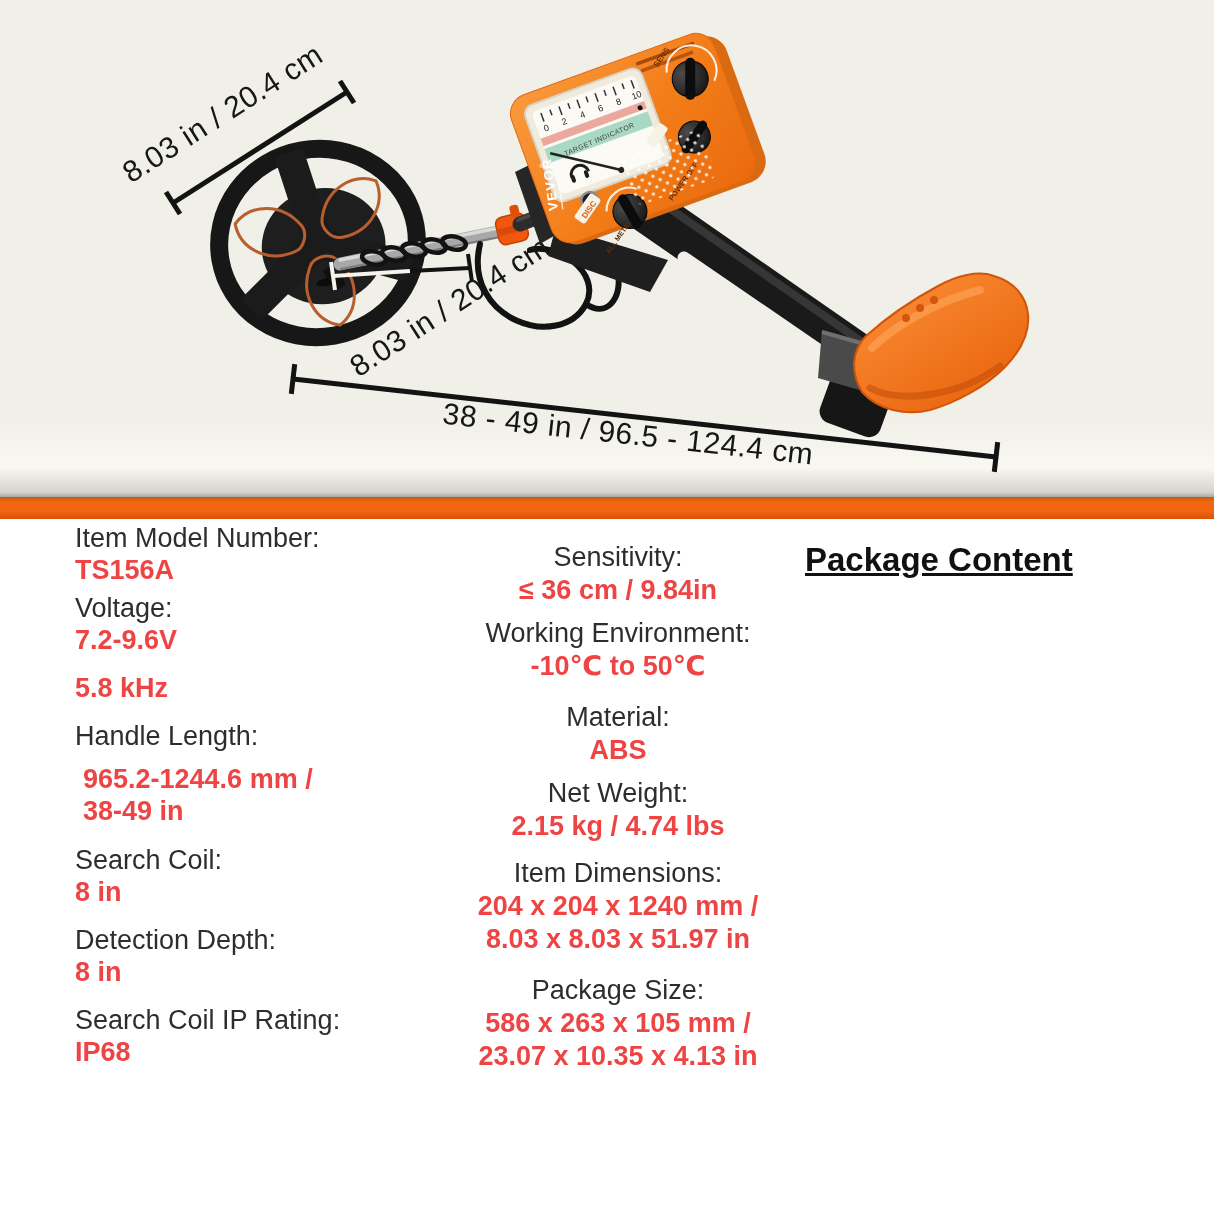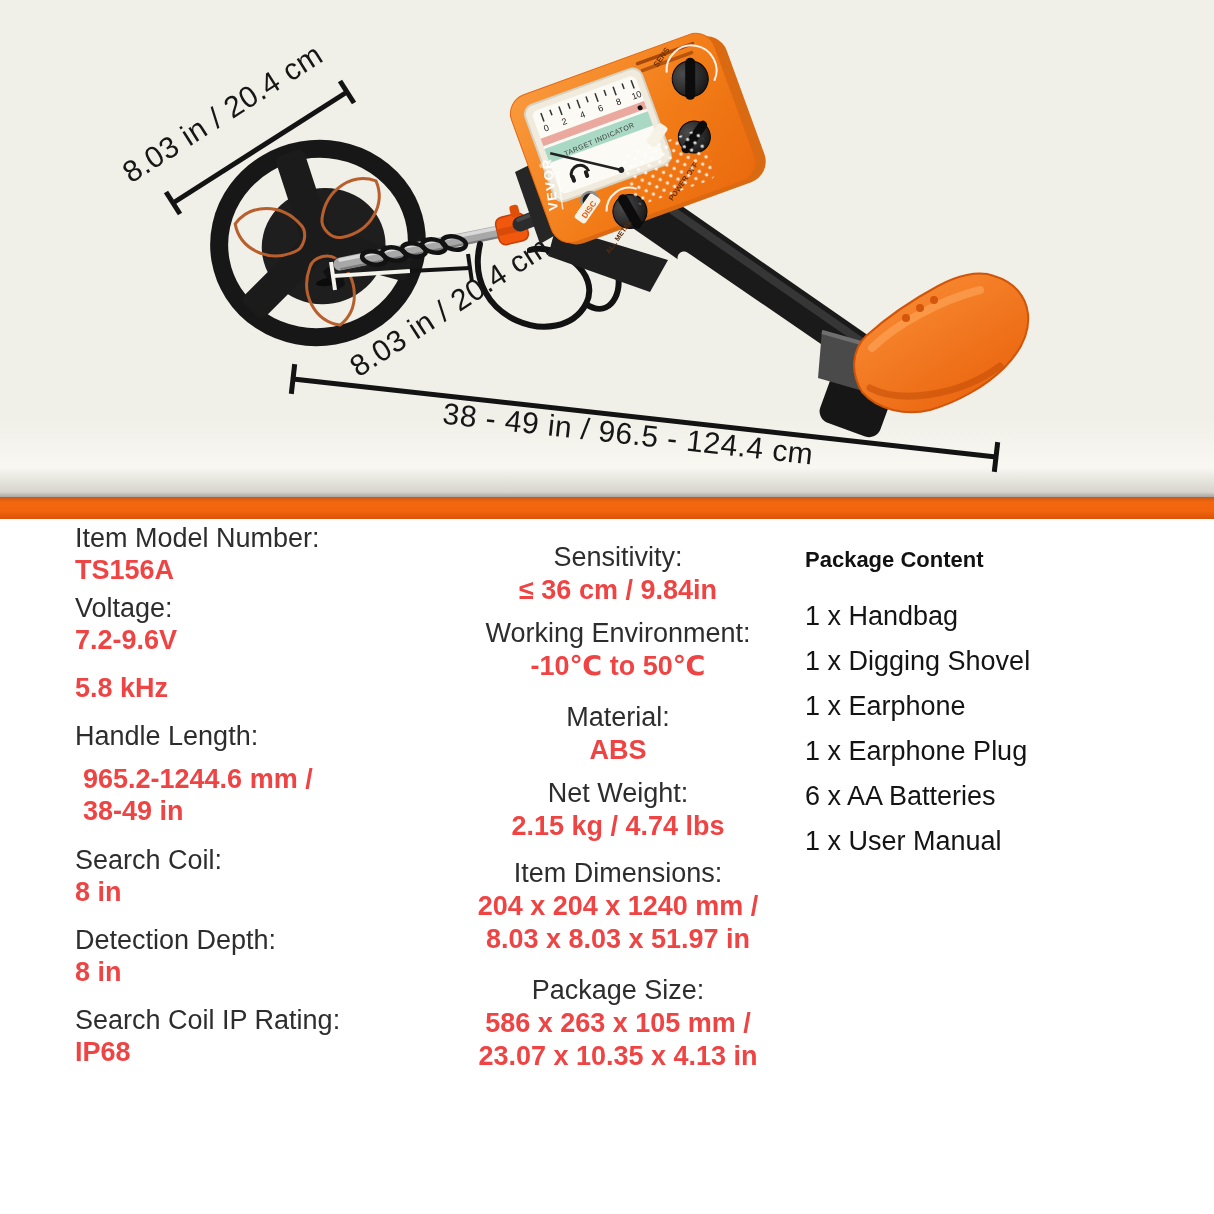--- a/index.html
+++ b/index.html
@@ -34,21 +34,21 @@
   .col-2 .pair { margin-bottom:14px; }
   .col-2 .pair.m10 { margin-bottom:10px; }
   .col-2 .pair.m18 { margin-bottom:18px; }
 
   .lbl { font-size:27px; line-height:32px; color:#2d2d2d; }
   .col-2 .lbl { line-height:33px; }
   .val { font-size:27px; line-height:32px; font-weight:bold; color:#ef4444; white-space:pre-line; }
   .col-2 .val { line-height:33px; }
   .pair.gap .val { margin-top:11px;margin-left:8px; }
 
-  .pkg-title { font-size:22px; line-height:40px; font-weight:bold; color:#111111; }
+  .pkg-title { font-size:33px; line-height:40px; font-weight:bold; color:#111111;text-decoration:underline; }
   .pkg-list { margin-top:14px; }
   .pkg-item { font-size:27px; line-height:45px; color:#141414; }
 </style>
 </head>
 <body>
 
 <div class="canvas">
 
   <div class="hero">
     <svg width="1214" height="497" viewBox="0 0 1214 497">
@@ -301,23 +301,15 @@
     </div>
     <div class="pair">
       <div class="lbl">Package Size:</div>
       <div class="val">586 x 263 x 105 mm /
 23.07 x 10.35 x 4.13 in</div>
     </div>
   </div>
 
   <div class="col col-3">
     <div class="pkg-title">Package Content</div>
-    <div class="pkg-list">
-      <div class="pkg-item">1 x Handbag</div>
-      <div class="pkg-item">1 x Digging Shovel</div>
-      <div class="pkg-item">1 x Earphone</div>
-      <div class="pkg-item">1 x Earphone Plug</div>
-      <div class="pkg-item">6 x AA Batteries</div>
-      <div class="pkg-item">1 x User Manual</div>
-    </div>
   </div>
 
 </div>
 
 </body></html>

